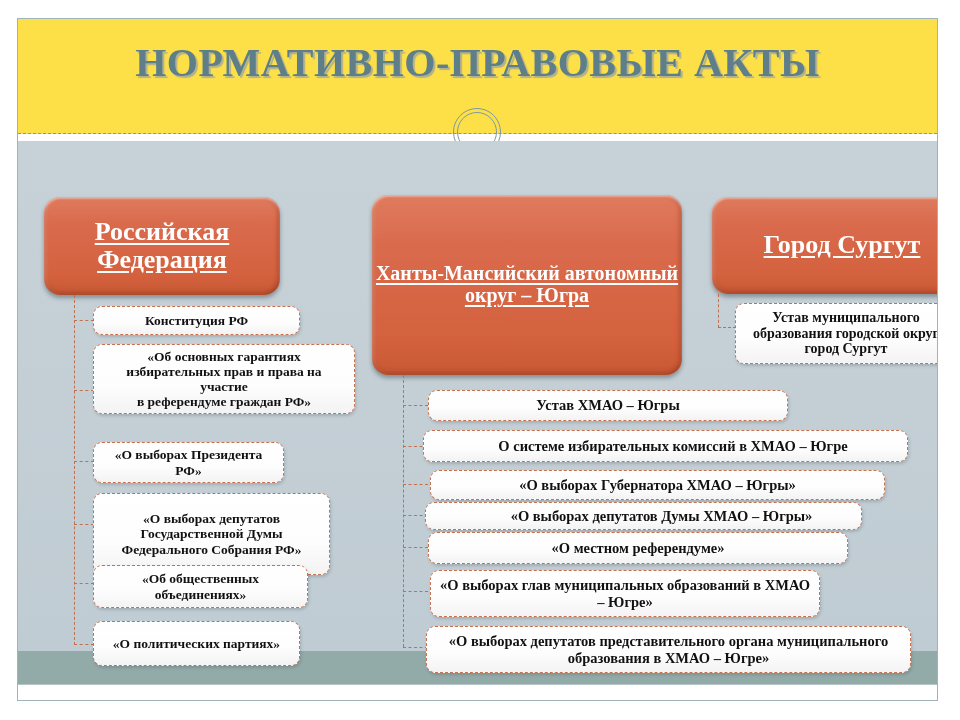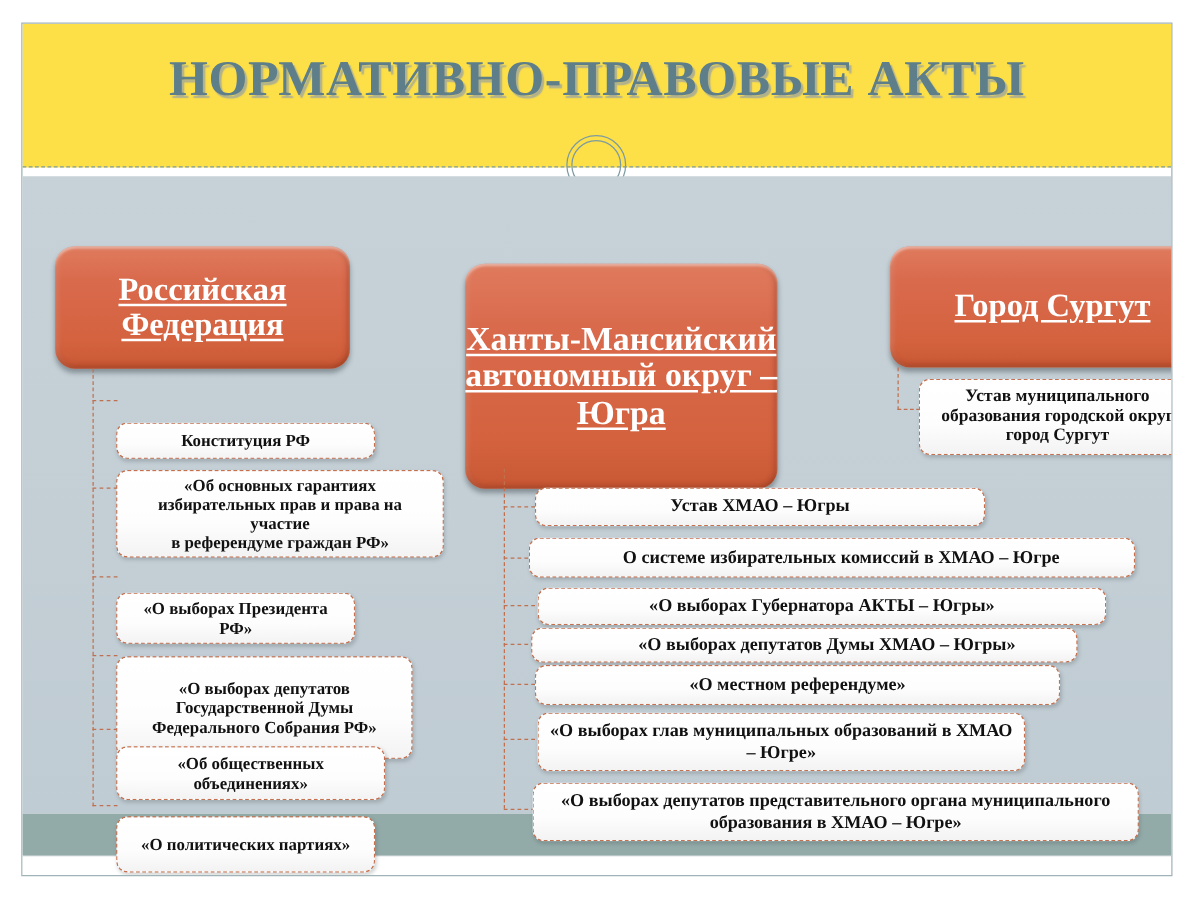--- a/index.html
+++ b/index.html
@@ -124,21 +124,21 @@
     text-align: center;
     color: #ffffff;
     font-weight: bold;
     line-height: 1.08;
     text-decoration: underline;
     text-underline-offset: 3px;
     font-family: "Liberation Serif", "DejaVu Serif", serif;
   }
 
   #hdr-rf     { left: 26px;  top: 178px; width: 236px; height: 98px;  font-size: 26px; }
-  #hdr-hmao   { left: 354px; top: 192px; width: 250px; height: 180px; font-size: 27px; }
+  #hdr-hmao   { left: 354px; top: 176px; width: 310px; height: 180px; font-size: 20px; }
   #hdr-surgut { left: 670px; top: 178px; width: 260px; height: 97px;  font-size: 26px; margin-left: 24px; }
 
   
   .tree-spine {
     position: absolute;
     border-left: 1.4px dashed #c0704f;
   }
   .tree-branch {
     position: absolute;
     border-top: 1.4px dashed #c0704f;
@@ -156,21 +156,21 @@
     align-items: center;
     justify-content: center;
     text-align: center;
     color: #111111;
     font-weight: bold;
     line-height: 1.12;
     box-sizing: border-box;
     padding: 2px 8px;
     font-family: "Liberation Serif", "DejaVu Serif", serif;
   }
-  .col-left  .item-box { font-size: 13.5px; margin-top: 32px; }
+  .col-left  .item-box { font-size: 13.5px; }
   .col-mid   .item-box { font-size: 14.5px; }
   .col-right .item-box { font-size: 14px; }
 </style>
 </head>
 <body>
 
 <div id="slide">
 
   <div id="title-zone">
     <div id="page-title">НОРМАТИВНО-ПРАВОВЫЕ АКТЫ</div>
@@ -222,21 +222,21 @@
     <div class="tree-branch" style="left:385px; top:465px; width:25px;"></div>
     <div class="tree-branch" style="left:385px; top:496px; width:25px;"></div>
     <div class="tree-branch" style="left:385px; top:528px; width:25px;"></div>
     <div class="tree-branch" style="left:385px; top:572px; width:25px;"></div>
     <div class="tree-branch" style="left:385px; top:628px; width:25px;"></div>
 
     <div class="item-box" style="left:410px; top:371px; width:360px; height:31px;">Устав ХМАО – Югры</div>
 
     <div class="item-box" style="left:405px; top:411px; width:485px; height:32px;padding-left:23px;">О системе избирательных комиссий в ХМАО  – Югре</div>
 
-    <div class="item-box" style="left:412px; top:451px; width:455px; height:30px;">«О выборах Губернатора АКТЫ – Югры»</div>
+    <div class="item-box" style="left:412px; top:451px; width:455px; height:30px;">«О выборах Губернатора ХМАО – Югры»</div>
 
     <div class="item-box" style="left:407px; top:483px; width:437px; height:28px;padding-left:44px;">«О выборах депутатов Думы ХМАО  – Югры»</div>
 
     <div class="item-box" style="left:410px; top:513px; width:420px; height:32px;">«О местном референдуме»</div>
 
     <div class="item-box" style="left:412px; top:551px; width:390px; height:47px;">«О выборах глав муниципальных образований в ХМАО  – Югре»</div>
 
     <div class="item-box" style="left:408px; top:607px; width:485px; height:47px;">«О выборах депутатов представительного органа муниципального образования в ХМАО  – Югре»</div>
   </div>
 

